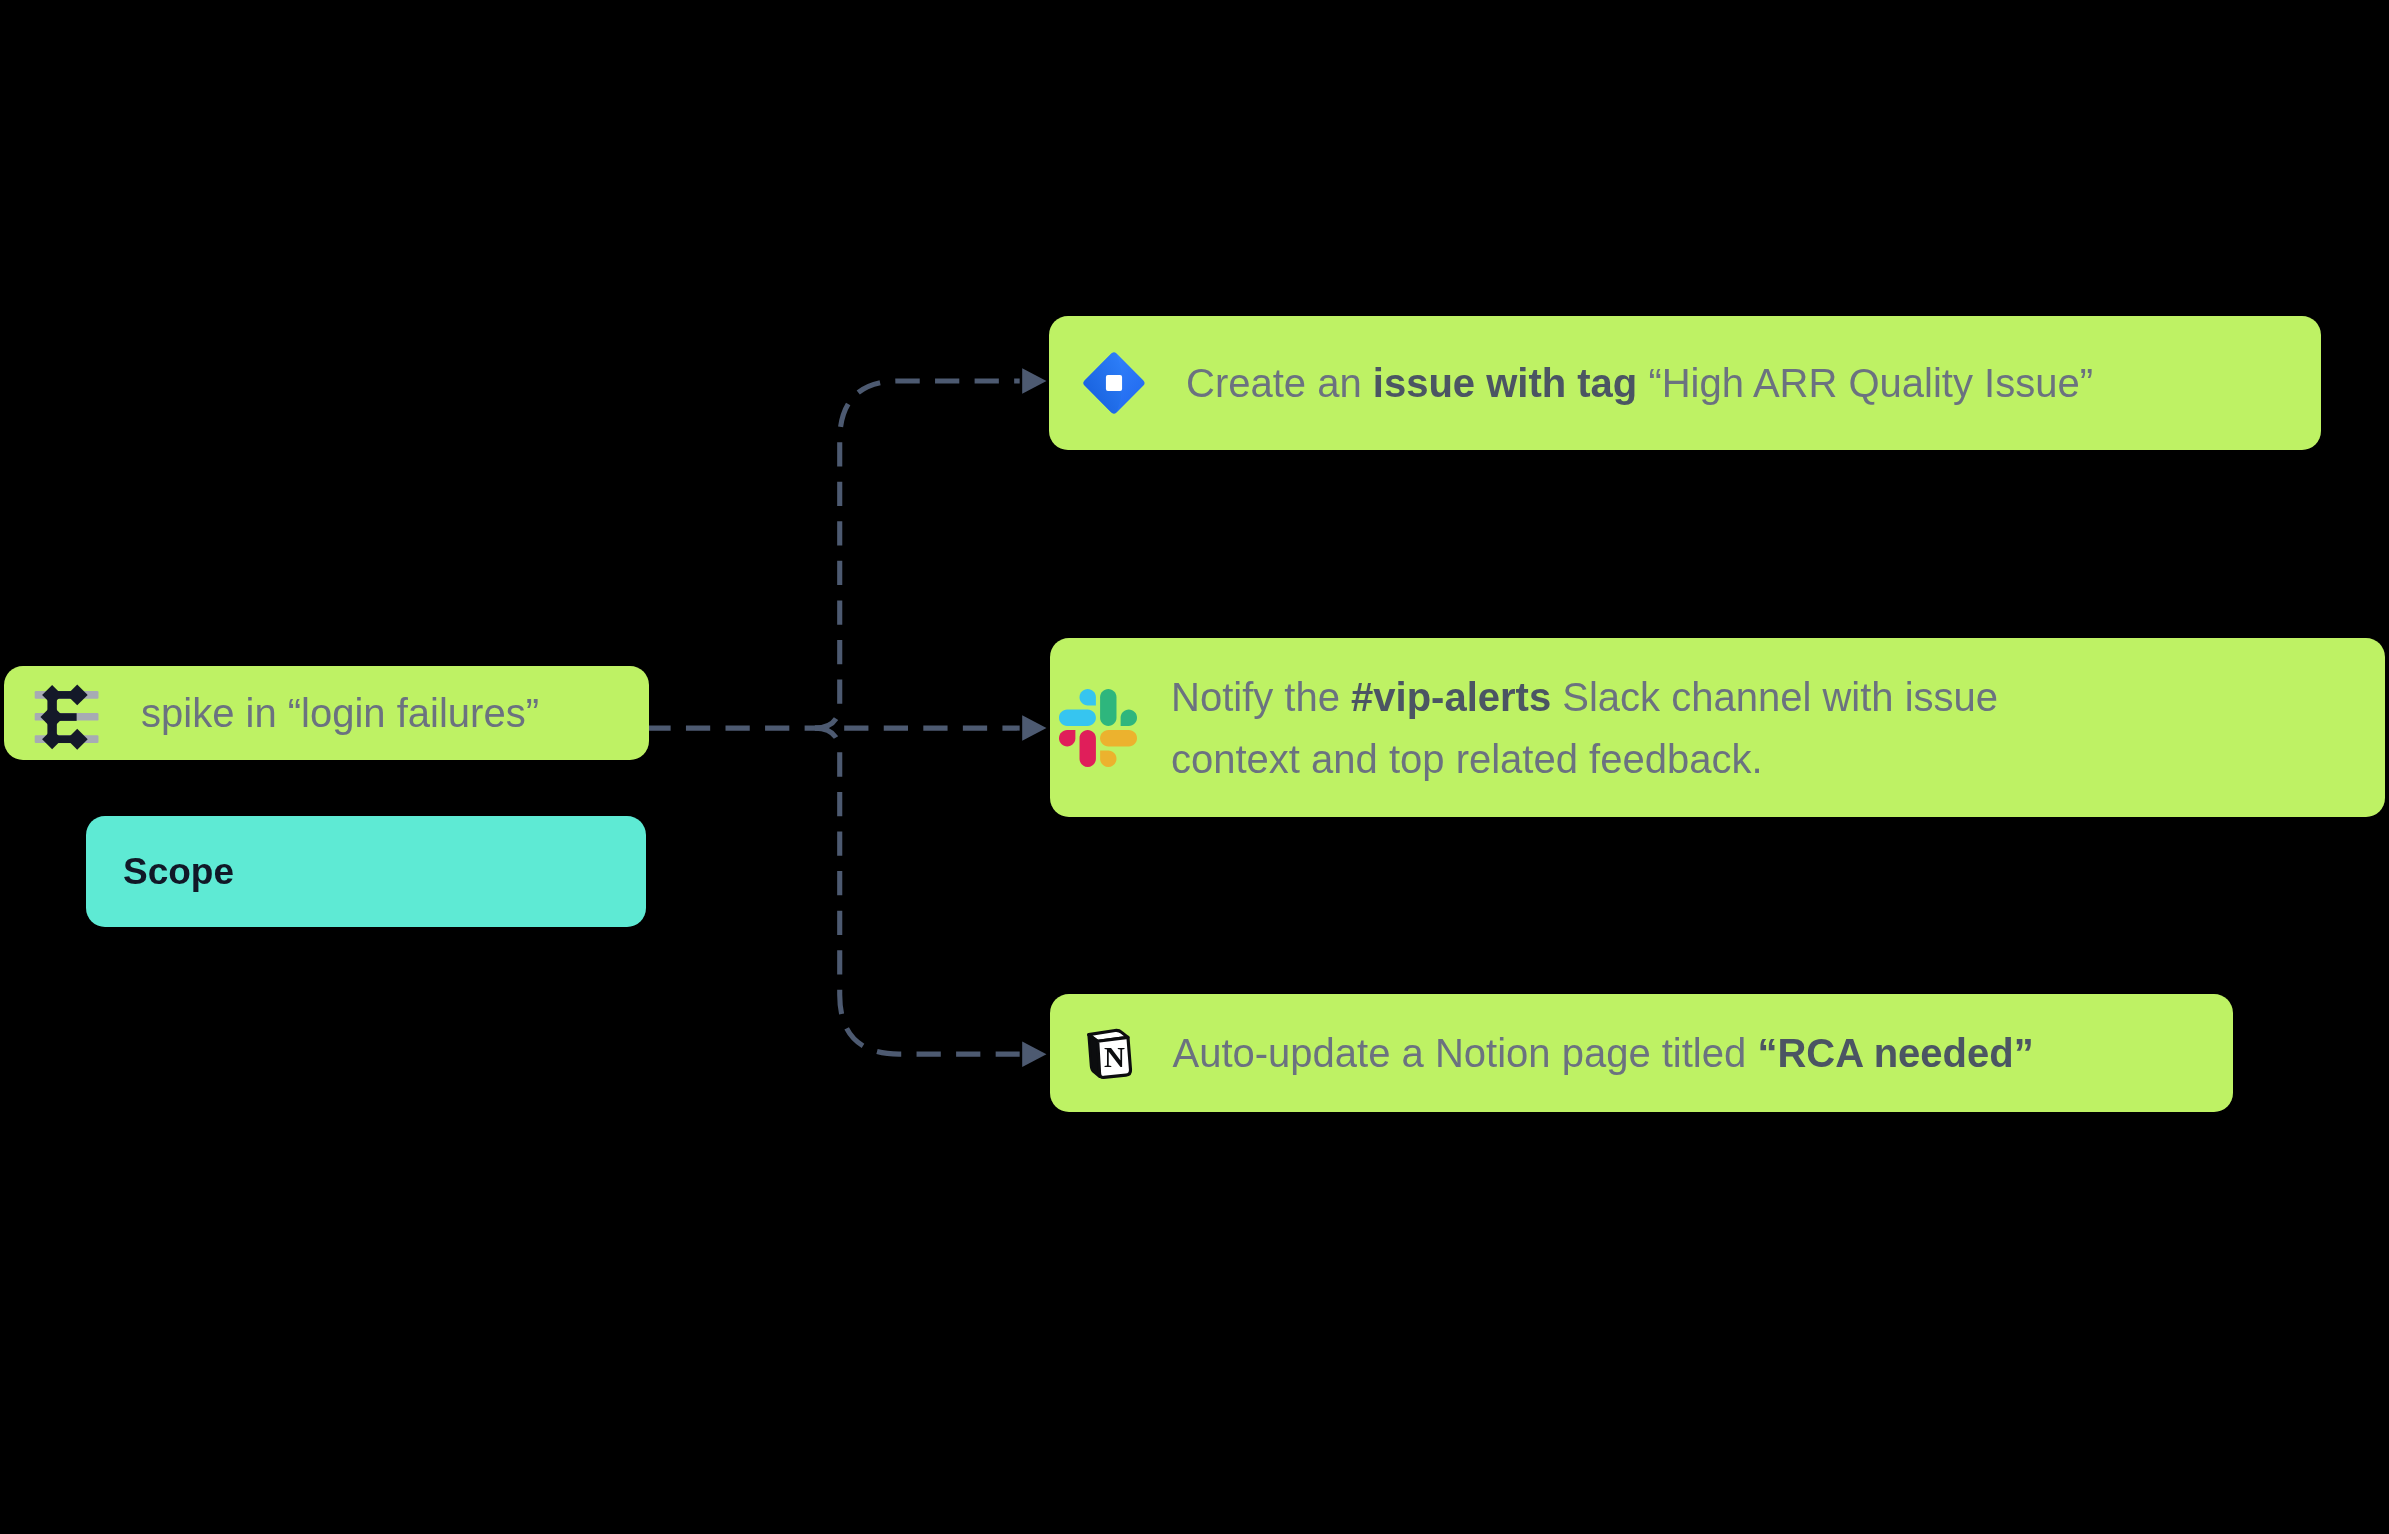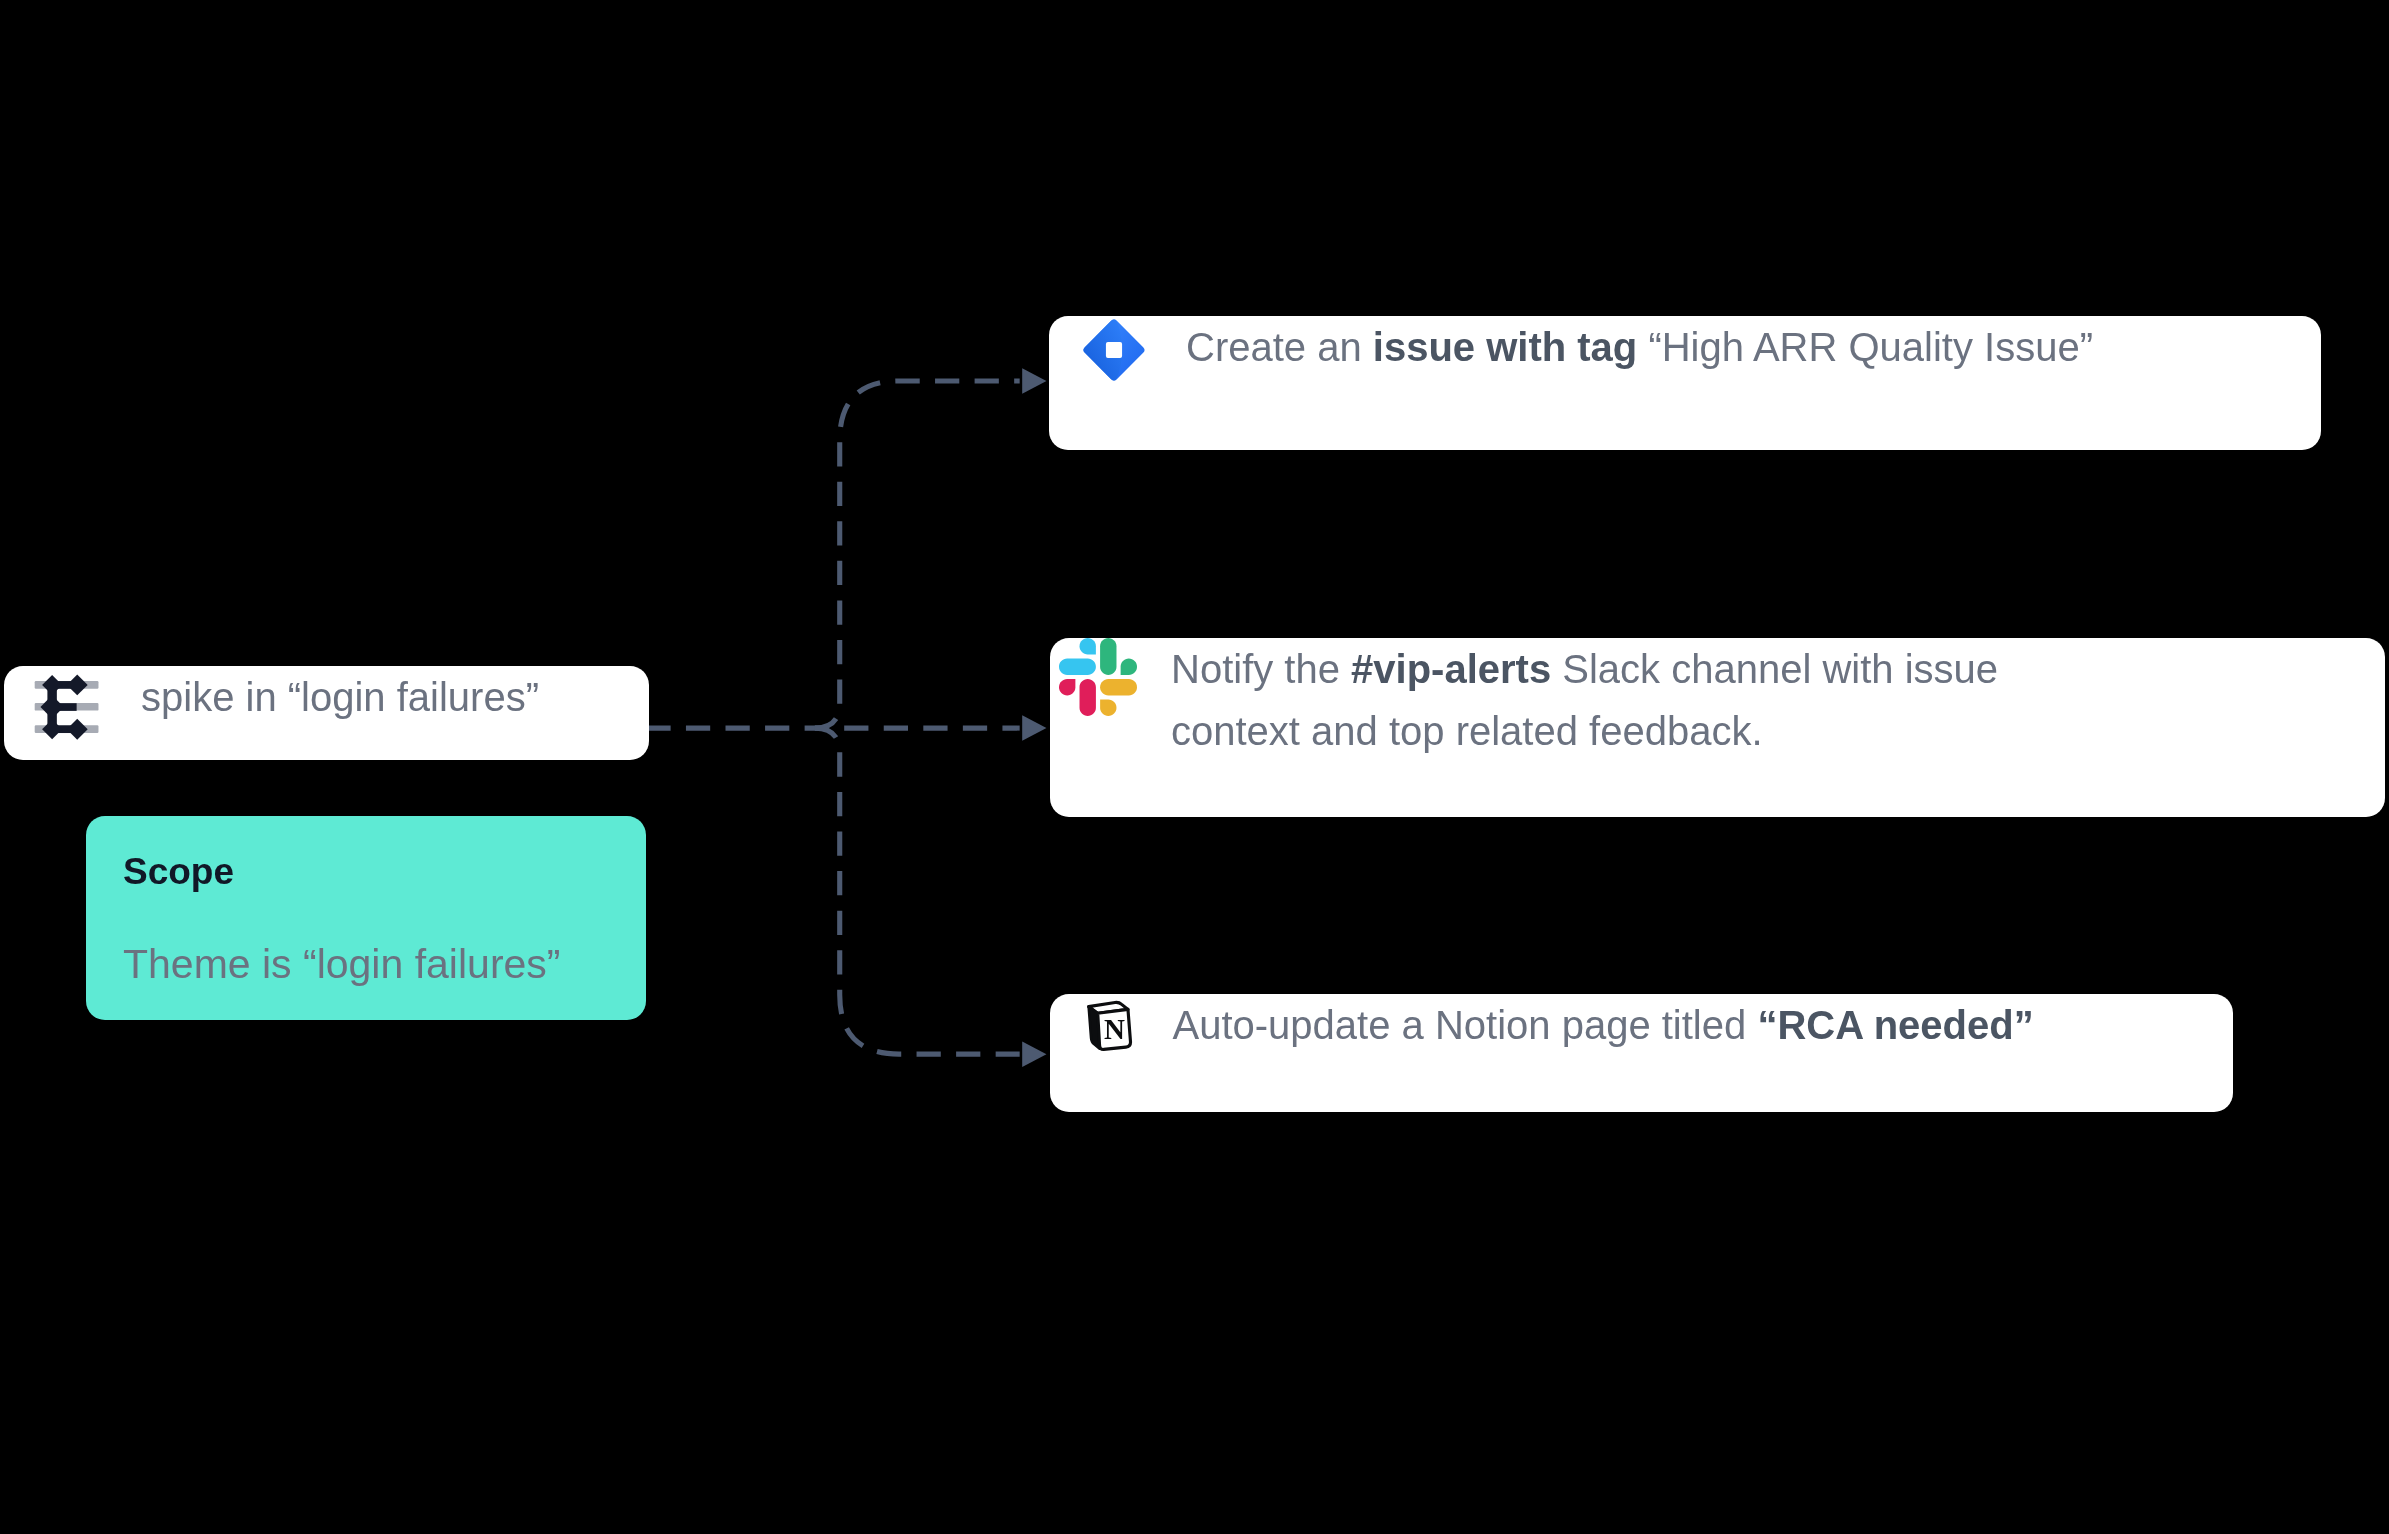--- a/index.html
+++ b/index.html
@@ -6,23 +6,24 @@
   .canvas{
     position:relative;
     width:2389px;height:1534px;
     background:#000;
     font-family:"Liberation Sans", sans-serif;
     overflow:hidden;
   }
   .connector-layer{position:absolute;left:0;top:0;width:2389px;height:1534px;}
   .card{
     position:absolute;
-    background:#ffffff;
+    background:#bef264;
     border-radius:19px;
     display:flex;
+    align-items:center;
     box-sizing:border-box;
   }
   .node-text{
     font-size:40px;
     color:#6b7280;
     line-height:62px;
     letter-spacing:0px;
     white-space:nowrap;
   }
   .node-text .b{font-weight:700;color:#4b5563;}
@@ -84,21 +85,20 @@
           <rect x="61.5" y="19.5" width="25" height="25" transform="rotate(45 74 32)"></rect>
           <rect x="61.5" y="94.5" width="25" height="25" transform="rotate(45 74 107)"></rect>
         </g>
       </svg>
     </span>
     <span class="node-text">spike in “login failures”</span>
   </div>
 
   <div class="scope">
     <div class="scope-title">Scope</div>
-    <div class="scope-item">Theme is “login failures”</div>
   </div>
 
   <div class="card jira-card">
     <span class="icon-wrap">
       <svg viewBox="0 0 24 24">
         <defs>
           <linearGradient id="jg" x1="0" y1="0" x2="1" y2="1">
             <stop offset="0" stop-color="#3a8bff"></stop>
             <stop offset="1" stop-color="#1e66ee"></stop>
           </linearGradient>

